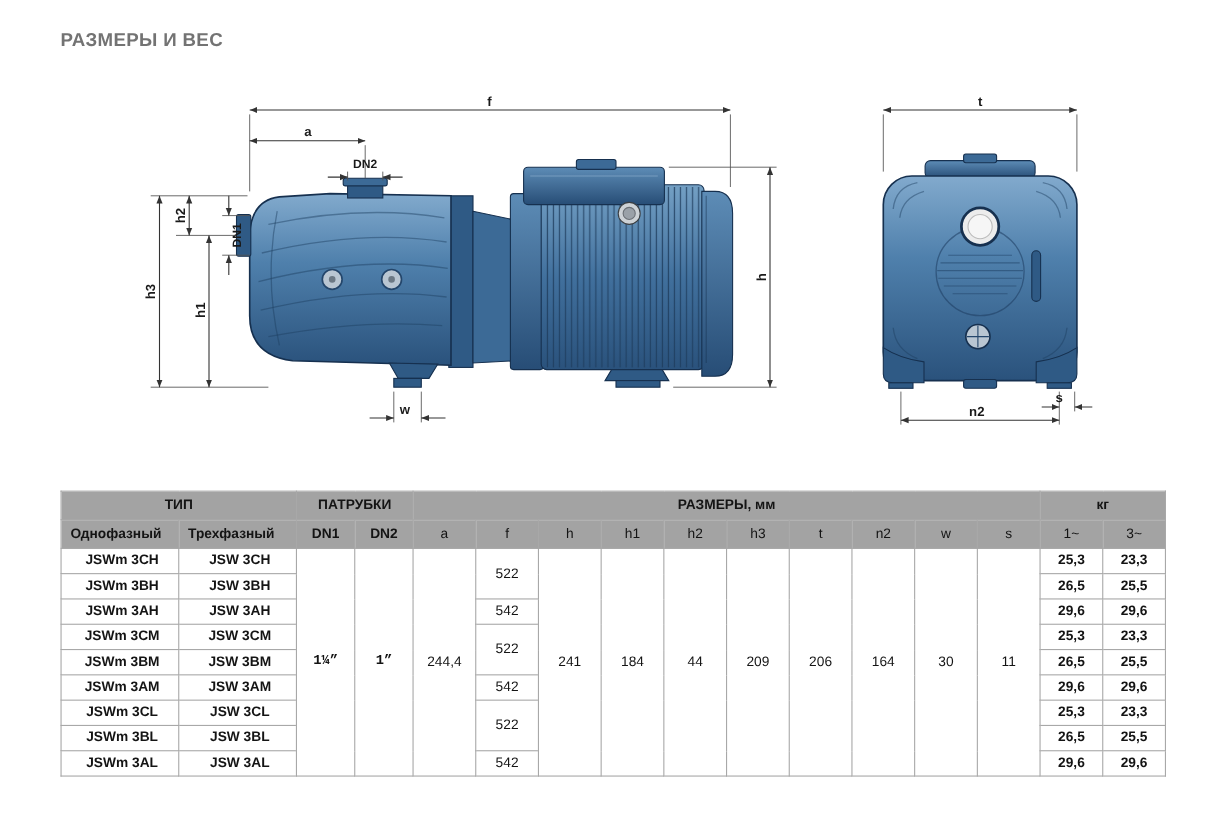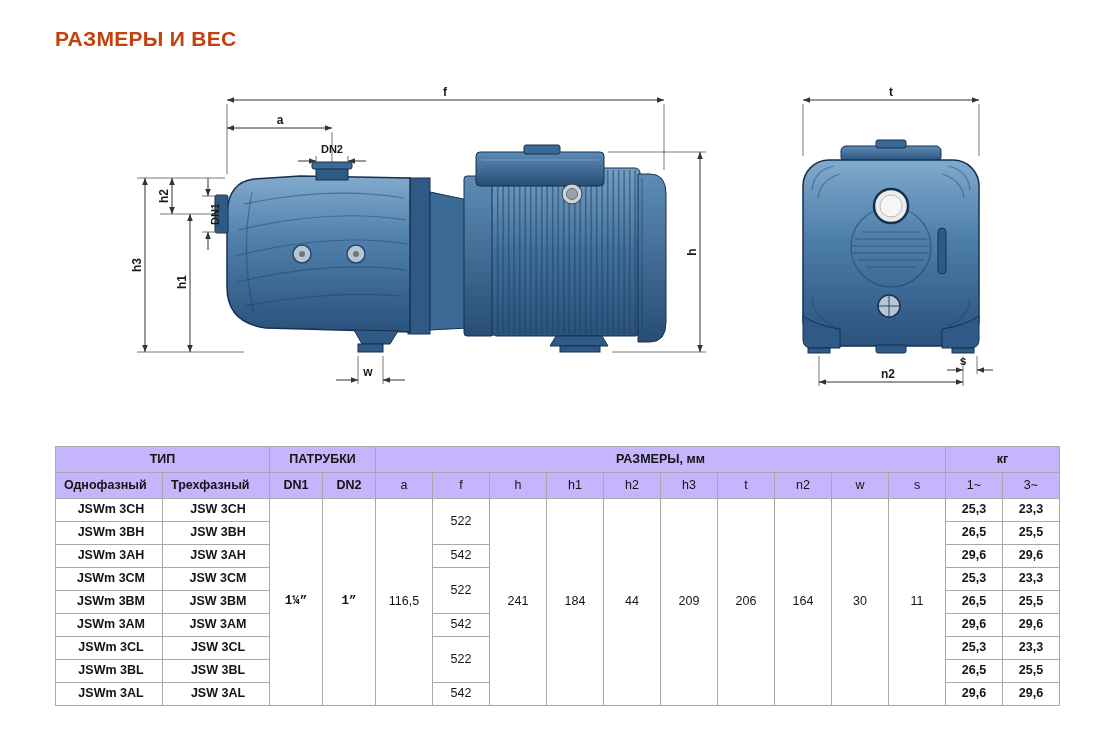--- a/index.html
+++ b/index.html
@@ -4,42 +4,42 @@
 <style>
   * { margin:0; padding:0; box-sizing:border-box; }
   html,body { background:#ffffff; }
   body {
     width:1114px; height:743px; position:relative;
     font-family:"Liberation Sans", sans-serif; color:#1a1a1a;
     overflow:hidden;
   }
   .page-title {
     position:absolute; left:55px; top:27px;
-    font-size:21px; font-weight:bold; letter-spacing:.3px;
-    color:#c2410c;
+    font-size:17px; font-weight:bold; letter-spacing:.3px;
+    color:#737373;
   }
   .diagram-wrap { position:absolute; left:0; top:82px; width:1114px; height:330px; }
   svg text { font-family:"Liberation Sans", sans-serif; }
   .dim-label { font-size:12px; font-weight:bold; fill:#1a1a1a; }
   .dim-label-sm { font-size:11px; font-weight:bold; fill:#1a1a1a; }
   .dl { stroke:#333; stroke-width:1; fill:none; }
   .xl { stroke:#555; stroke-width:0.8; fill:none; }
   .rib { stroke:#1d3d60; stroke-width:1.2; fill:none; opacity:.45; }
 
   .spec-table {
     position:absolute; left:55px; top:446px;
     border-collapse:collapse; table-layout:fixed;
   }
   .spec-table th, .spec-table td {
     border:1px solid #a8a8a8;
     font-size:12.5px; text-align:center;
     padding:0 4px; height:23px; line-height:1.1;
     background:#fff; color:#141414;
   }
-  .spec-table thead th { background:#c4b5fd; font-weight:bold; height:26px; }
+  .spec-table thead th { background:#a3a3a3; font-weight:bold; height:26px; }
   .spec-table thead th.light { font-weight:normal; }
   .spec-table thead th.left { text-align:left; padding-left:8px;margin-left:30px; }
   .spec-table td.model { text-align:center; padding-left:8px; font-weight:bold; }
   .spec-table td.wt { font-weight:bold;text-align:center; }
   .spec-table td.dn { font-weight:bold;font-family:Liberation Mono, monospace; }
   col.c-model { width:107px; }
   col.c-dn { width:53px; }
   col.c-dim { width:57px; }
   col.c-kg { width:57px; }
 </style>
@@ -254,21 +254,21 @@
       <th class="light">1~</th>
       <th class="light">3~</th>
     </tr>
   </thead>
   <tbody>
     <tr>
       <td class="model">JSWm 3CH</td>
       <td class="model">JSW 3CH</td>
       <td class="dn" rowspan="9">1¼”</td>
       <td class="dn" rowspan="9">1”</td>
-      <td rowspan="9">116,5</td>
+      <td rowspan="9">244,4</td>
       <td rowspan="2">522</td>
       <td rowspan="9">241</td>
       <td rowspan="9">184</td>
       <td rowspan="9">44</td>
       <td rowspan="9">209</td>
       <td rowspan="9">206</td>
       <td rowspan="9">164</td>
       <td rowspan="9">30</td>
       <td rowspan="9">11</td>
       <td class="wt">25,3</td>

